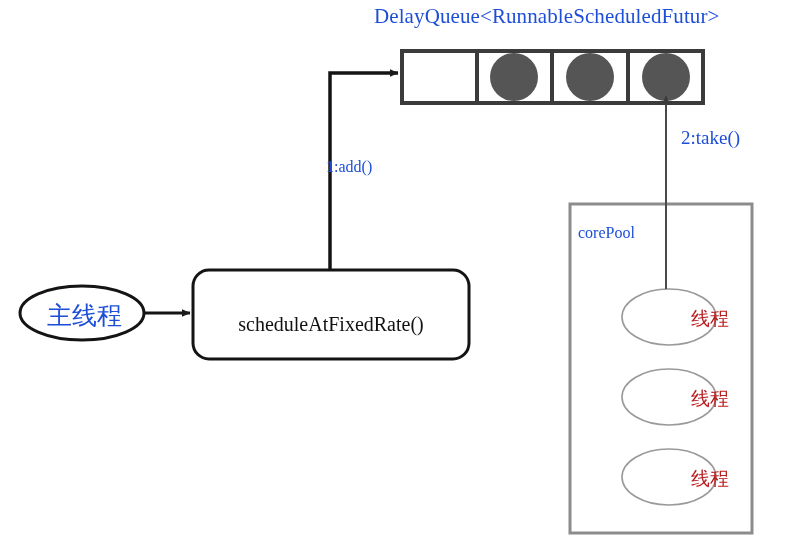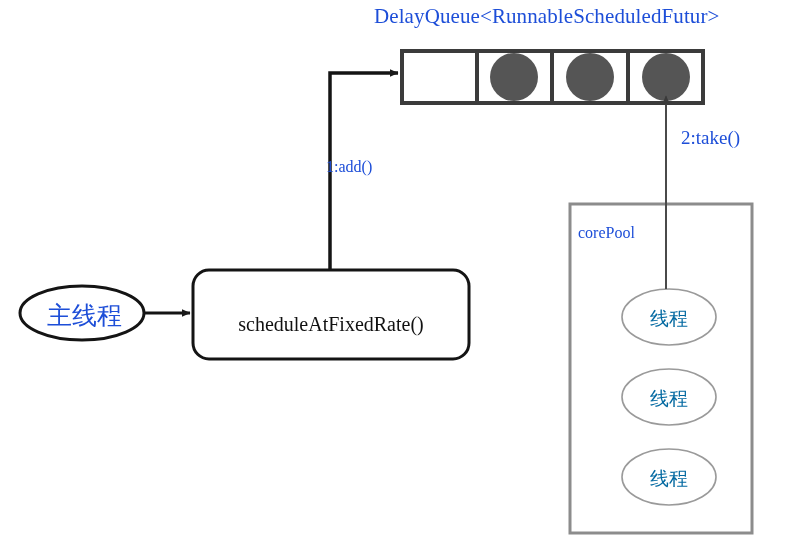--- a/index.html
+++ b/index.html
@@ -64,22 +64,23 @@
     font-size: 20px;
     color: #111111;
   }
   #method-line-0 { top: 288px; margin-top: 25px; }
   #method-line-1 { top: 317px; }
   .pool-thread-label {
     position: absolute;
     width: 94px;
     text-align: center;
     font-size: 19px;
-    color: #0369a1;
+    color: #b91c1c;
     font-family: "DejaVu Sans", "Liberation Sans", sans-serif;
+    padding-left: 41px;
   }
   #pool-thread-label-0 { left: 622px; top: 306px; }
   #pool-thread-label-1 { left: 622px; top: 386px; }
   #pool-thread-label-2 { left: 622px; top: 466px; }
 </style>
 </head>
 <body>
 
 <div id="canvas">
 

